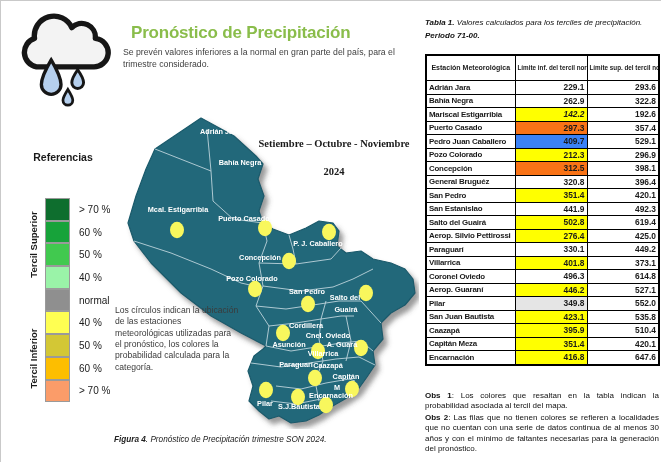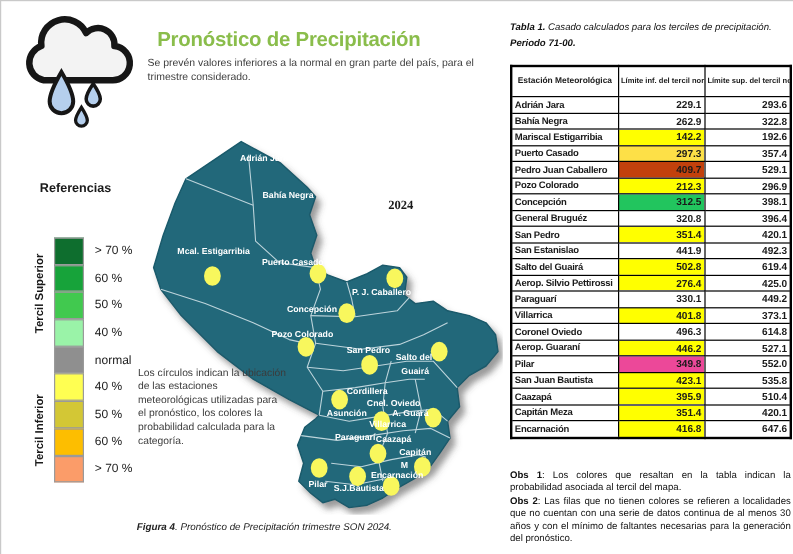--- a/index.html
+++ b/index.html
@@ -174,30 +174,31 @@
         <text x="187" y="258">Paraguarí</text>
         <text x="219" y="259">Caazapá</text>
         <text x="237" y="270">Capitán</text>
         <text x="228" y="281">M</text>
         <text x="222" y="289">Encarnación</text>
         <text x="156" y="297">Pilar</text>
         <text x="190" y="300">S.J.Bautista</text>
       </g>
   </svg>
 
+  <div class="period-line1">Setiembre – Octubre -  Noviembre</div>
   <div class="period-line2">2024</div>
 
   <div class="map-note">Los círculos indican la ubicación de las estaciones meteorológicas utilizadas para el pronóstico, los colores la probabilidad calculada para la categoría.</div>
 
   <div class="figure-caption">
     <b>Figura 4</b><span>. Pronóstico de Precipitación trimestre SON 2024.</span>
   </div>
 
   <div class="table-title">
-    <span><b>Tabla 1.</b><span> Casado calculados para los terciles de precipitación.</span></span><br>
+    <span><b>Tabla 1.</b><span> Valores calculados para los terciles de precipitación.</span></span><br>
     <b>Periodo 71-00.</b>
   </div>
 
   <table class="terciles">
     <colgroup>
         <col class="col-station">
         <col class="col-val">
         <col class="col-val">
       </colgroup>
     <thead>
@@ -213,41 +214,41 @@
           <td class="val">229.1</td>
           <td class="val">293.6</td>
         </tr>
         <tr>
           <td class="station">Bahía Negra</td>
           <td class="val">262.9</td>
           <td class="val">322.8</td>
         </tr>
         <tr>
           <td class="station">Mariscal Estigarribia</td>
-          <td class="val" style="background: rgb(255, 255, 0);">142.2</td>
+          <td class="val" style="background: rgb(255, 255, 0); font-style: italic;">142.2</td>
           <td class="val">192.6</td>
         </tr>
         <tr>
           <td class="station">Puerto Casado</td>
-          <td class="val" style="background: #fde047; padding-left: 20px;">297.3</td>
+          <td class="val" style="background: #f97316; padding-left: 20px;">297.3</td>
           <td class="val">357.4</td>
         </tr>
         <tr>
           <td class="station">Pedro Juan Caballero</td>
-          <td class="val" style="background: #c2410c;">409.7</td>
+          <td class="val" style="background: #3b82f6;">409.7</td>
           <td class="val">529.1</td>
         </tr>
         <tr>
           <td class="station">Pozo Colorado</td>
           <td class="val" style="background: rgb(255, 255, 0);">212.3</td>
           <td class="val">296.9</td>
         </tr>
         <tr>
           <td class="station">Concepción</td>
-          <td class="val" style="background: #22c55e; margin-top: 30px;">312.5</td>
+          <td class="val" style="background: #f97316; margin-top: 30px;">312.5</td>
           <td class="val">398.1</td>
         </tr>
         <tr>
           <td class="station">General Bruguéz</td>
           <td class="val">320.8</td>
           <td class="val">396.4</td>
         </tr>
         <tr>
           <td class="station">San Pedro</td>
           <td class="val" style="background: rgb(255, 255, 0);">351.4</td>
@@ -283,21 +284,21 @@
           <td class="val">496.3</td>
           <td class="val">614.8</td>
         </tr>
         <tr>
           <td class="station">Aerop. Guaraní</td>
           <td class="val" style="background: rgb(255, 255, 0);">446.2</td>
           <td class="val">527.1</td>
         </tr>
         <tr>
           <td class="station">Pilar</td>
-          <td class="val" style="background: #ec4899;">349.8</td>
+          <td class="val" style="background: #e5e5e5;">349.8</td>
           <td class="val">552.0</td>
         </tr>
         <tr>
           <td class="station">San Juan Bautista</td>
           <td class="val" style="background: rgb(255, 255, 0);">423.1</td>
           <td class="val">535.8</td>
         </tr>
         <tr>
           <td class="station">Caazapá</td>
           <td class="val" style="background: rgb(255, 255, 0);">395.9</td>

